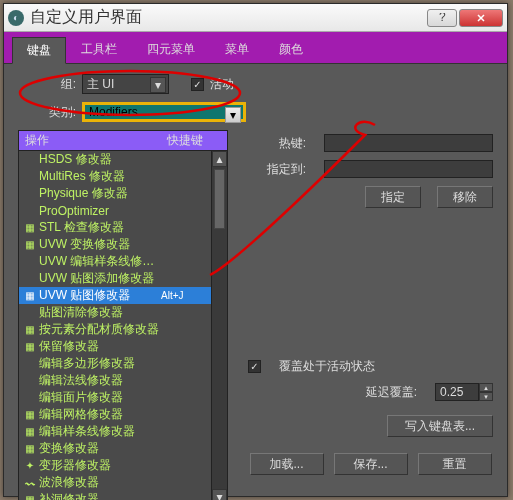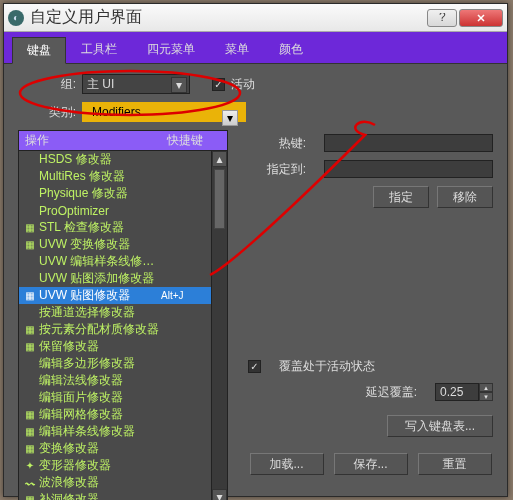--- a/index.html
+++ b/index.html
@@ -5,27 +5,27 @@
 * { margin: 0; padding: 0; box-sizing: border-box; font-family: "Microsoft YaHei", SimSun, sans-serif; font-size: 12px; }
 body { background: #8a7a6a; width: 513px; height: 500px; overflow: hidden; position: relative; }
 .window { position: absolute; left: 3px; top: 3px; width: 505px; height: 494px; background: #595959; border: 1px solid #2a2a2a; box-shadow: 0 0 6px rgba(0,0,0,0.5); }
 .titlebar { height: 28px; background: linear-gradient(#fafafa,#e8e8e8); display: flex; align-items: center; padding: 0 4px; border-bottom: 1px solid #aaa; }
 .titlebar-icon { width: 16px; height: 16px; background: #3a6a6a; border-radius: 50%; margin-right: 6px; display:flex; align-items:center; justify-content:center; color:#cde; font-size:10px;}
 .titlebar-title { flex: 1; color: #333; font-size: 16px; }
 .win-btns { display: flex; gap: 2px; }
 .win-btn { width: 30px; height: 18px; border: 1px solid #888; border-radius: 3px; background: linear-gradient(#f0f0f0,#d8d8d8); display: flex; align-items: center; justify-content: center; cursor: pointer; }
 .win-btn.close { background: linear-gradient(#e77,#c33); color: #fff; width: 44px; }
 .win-btn svg { width: 10px; height: 10px; }
-.tabs { display: flex; background: #6d28d9; padding: 4px 8px 0 8px; gap: 0; border-bottom: 1px solid #333; }
+.tabs { display: flex; background: #a21caf; padding: 4px 8px 0 8px; gap: 0; border-bottom: 1px solid #333; }
 .tab { padding: 4px 14px; color: #ddd; cursor: pointer; border: 1px solid transparent; border-bottom: none; }
 .tab.active { background: #595959; border: 1px solid #333; border-bottom: 1px solid #595959; position: relative; top: 1px; color: #fff; }
 .content { padding: 10px 14px; color: #ddd; }
 .row { display: flex; align-items: center; margin-bottom: 8px; gap: 6px; }
 .label { color: #ddd; text-align: right; }
-.dropdown { background: #eab308; color: #000; border: 6px solid #eab308; height: 20px; display: flex; align-items: center; padding: 0 4px; position: relative; }
+.dropdown { background: #0f766e; color: #000; border: 3px solid #eab308; height: 20px; display: flex; align-items: center; padding: 0 4px; position: relative; }
 .dd-arrow { position: absolute; right: 2px; top: 2px; width: 16px; height: 16px; background: linear-gradient(#eee,#ccc); border: 1px solid #999; display: flex; align-items: center; justify-content: center; }
 .dd-dark { background: #444; color: #ddd; border: 1px solid #222; }
 .dd-dark .dd-arrow { background: #555; border-color: #333; }
 .checkbox { width: 13px; height: 13px; background: #333; border: 1px solid #222; display: inline-flex; align-items: center; justify-content: center; color: #ddd; font-size: 10px; }
 .main-area { display: flex; gap: 20px; margin-top: 6px; }
 .list-panel { width: 210px; }
 .list-header { display: flex; background: #8b5cf6; border: 1px solid #222; border-bottom: none; height: 20px; align-items: center; color: #ddd; }
 .list-header .col1 { flex: 1; padding-left: 6px; }
 .list-header .col2 { width: 60px; }
 .listbox { height: 356px; background: #4a4a4a; border: 1px solid #222; overflow: hidden; position: relative; }
@@ -36,21 +36,21 @@
 .item .txt { flex: 1; overflow: hidden; text-overflow: ellipsis; }
 .item .shortcut { width: 50px; font-size: 10px; }
 .scrollbar { position: absolute; right: 0; top: 0; bottom: 0; width: 16px; background: #3a3a3a; border-left: 1px solid #222; }
 .sb-btn { height: 16px; background: #555; border: 1px solid #333; display: flex; align-items: center; justify-content: center; }
 .sb-thumb { position: absolute; left: 2px; right: 2px; top: 18px; height: 60px; background: #666; border: 1px solid #444; }
 .right-panel { flex: 1; padding-top: 4px; }
 .field-row { display: flex; align-items: center; margin-bottom: 8px; gap: 18px; }
 .field-row .flabel { width: 58px; text-align: right; color: #ddd; }
 .text-input { flex: 1; height: 18px; background: #3d3d3d; border: 1px solid #222; }
 .btn { background: #555; border: 1px solid #333; border-top-color: #777; border-left-color: #777; color: #ddd; height: 22px; padding: 0 12px; cursor: pointer; display: inline-flex; align-items: center; justify-content: center; }
-.btn-row { display: flex; gap: 8px; justify-content: flex-end; margin-top: 6px; }
+.btn-row { display: flex; gap: 16px; justify-content: flex-end; margin-top: 6px; }
 .spinner { display: flex; }
 .spinner-input { width: 44px; height: 18px; background: #3d3d3d; border: 1px solid #222; color: #ddd; padding: 0 4px; display: flex; align-items: center; }
 .spinner-btns { display: flex; flex-direction: column; }
 .spin { width: 14px; height: 9px; background: #555; border: 1px solid #333; display: flex; align-items: center; justify-content: center; font-size: 7px; }
 .bottom-btns { display: flex; gap: 10px; justify-content: center; margin-top: 16px; }
 .bottom-btns .btn { width: 74px; }
 .annot { position: absolute; pointer-events: none; }
 </style>
 </head>
 <body>
@@ -77,21 +77,21 @@
     <div class="tab active">键盘</div>
     <div class="tab">工具栏</div>
     <div class="tab">四元菜单</div>
     <div class="tab">菜单</div>
     <div class="tab">颜色</div>
   </div>
 
   <div class="content">
     <div class="row" style="margin-left:30px;">
       <span class="label" style="width:28px;">组:</span>
-      <div class="dropdown dd-dark" style="width:108px;">
+      <div class="dropdown dd-dark" style="width:87px;">
         <span>主 UI</span>
         <div class="dd-arrow">▾</div>
       </div>
       <span style="width:10px;"></span>
       <span class="checkbox">✓</span>
       <span>活动</span>
     </div>
 
     <div class="row" style="margin-left:16px;">
       <span class="label" style="width:42px;">类别:</span>
@@ -149,21 +149,21 @@
                 <span class="txt">UVW 贴图添加修改器</span>
                 <span class="shortcut"></span>
               </div>
               <div class="item selected">
                 <span class="icon">▦</span>
                 <span class="txt">UVW 贴图修改器</span>
                 <span class="shortcut">Alt+J</span>
               </div>
               <div class="item">
                 <span class="icon"></span>
-                <span class="txt">按通道选择修改器</span>
+                <span class="txt">贴图清除修改器</span>
                 <span class="shortcut"></span>
               </div>
               <div class="item">
                 <span class="icon">▦</span>
                 <span class="txt">按元素分配材质修改器</span>
                 <span class="shortcut"></span>
               </div>
               <div class="item">
                 <span class="icon">▦</span>
                 <span class="txt">保留修改器</span>

